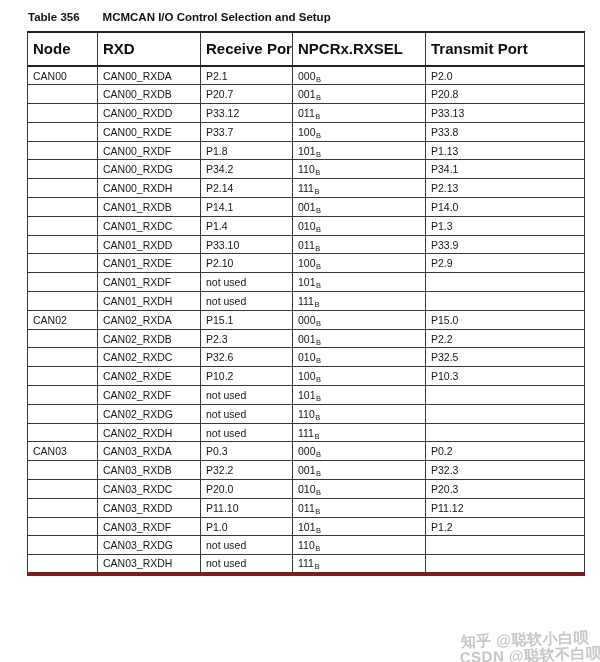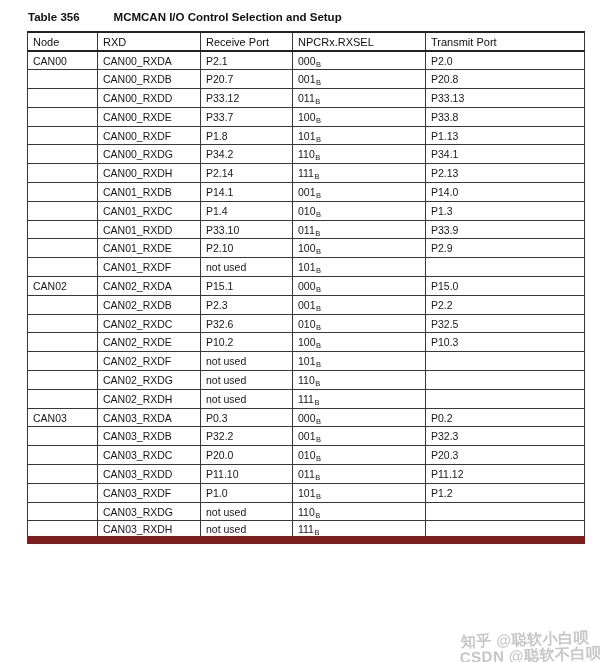--- a/index.html
+++ b/index.html
@@ -17,21 +17,21 @@
   }
   .caption {
     position: absolute;
     left: 28px;
     top: 11px;
     font-size: 11.5px;
     font-weight: bold;
     color: #111111;
     white-space: nowrap;
   }
-  .caption .num { margin-right: 34px; }
+  .caption .num { margin-right: 23px; }
   table.io-table {
     position: absolute;
     left: 27px;
     top: 31px;
     width: 557px;
     border-collapse: collapse;
     table-layout: fixed;
   }
   .io-table th, .io-table td {
     border: 1px solid #383838;
@@ -40,29 +40,29 @@
     padding: 0 2px 0 5px;
     font-size: 10.5px;
     line-height: 12px;
     text-align: left;
     vertical-align: middle;
     white-space: nowrap;
     overflow: hidden;
     color: #161616;
   }
   .io-table thead th {
-    font-size: 11px;
-    font-weight: normal;
-    height: 19px;
+    font-size: 15px;
+    font-weight: bold;
+    height: 34px;
     border-top: 2px solid #222222;
     border-bottom: 2px solid #222222;
     color: #0e0e0e;
   }
   .io-table tbody tr:last-child td {
-    border-bottom: 8px solid #7f1d1d;
+    border-bottom: 4px solid #7f1d1d;
   }
   .io-table sub {
     font-size: 7.5px;
     line-height: 0;
     vertical-align: -2px;
     margin-left: 0.5px;
   }
   .watermark {
     position: absolute;
     right: 0px;
@@ -184,20 +184,27 @@
         <td>P2.9</td>
       </tr>
       <tr>
         <td></td>
         <td>CAN01_RXDF</td>
         <td>not used</td>
         <td><span>101</span><sub>B</sub></td>
         <td></td>
       </tr>
       <tr>
+        <td></td>
+        <td>CAN01_RXDH</td>
+        <td>not used</td>
+        <td><span>111</span><sub>B</sub></td>
+        <td></td>
+      </tr>
+      <tr>
         <td>CAN02</td>
         <td>CAN02_RXDA</td>
         <td>P15.1</td>
         <td><span>000</span><sub>B</sub></td>
         <td>P15.0</td>
       </tr>
       <tr>
         <td></td>
         <td>CAN02_RXDB</td>
         <td>P2.3</td>

